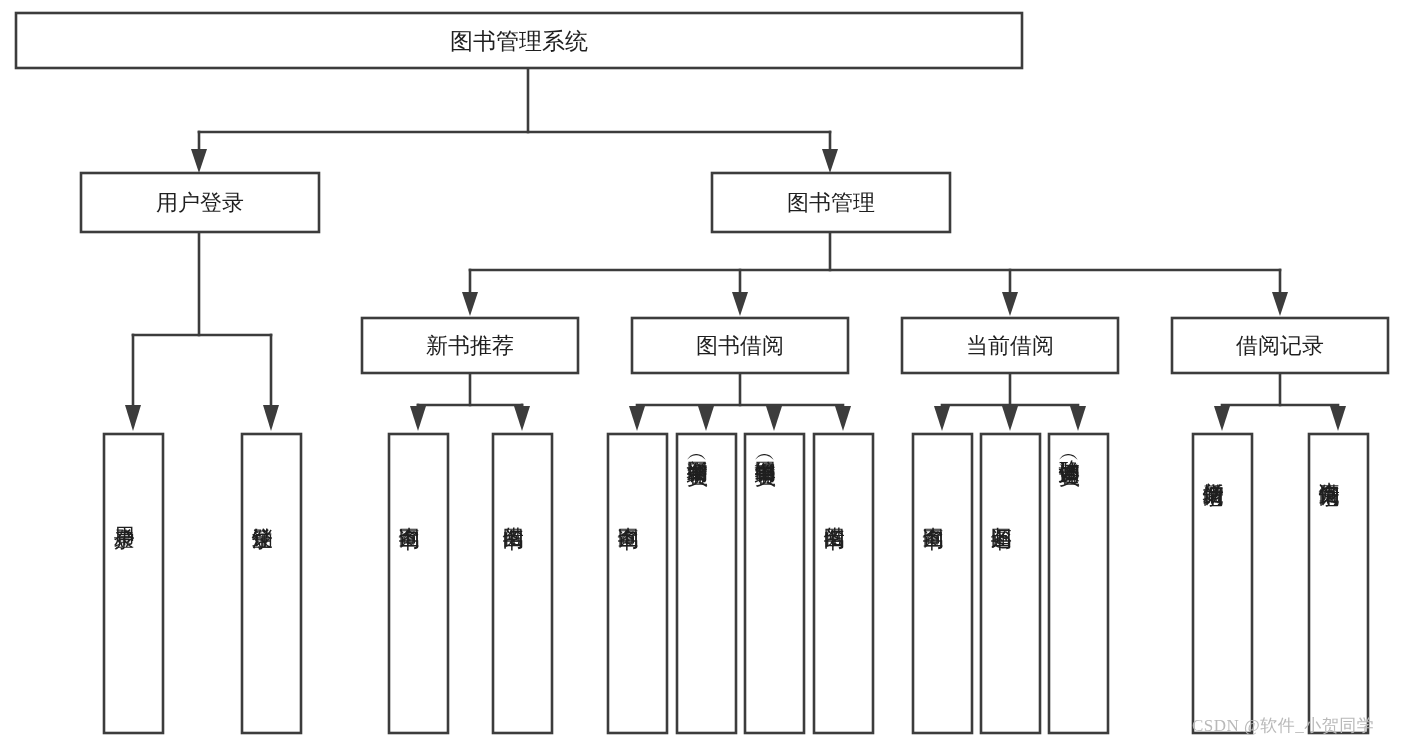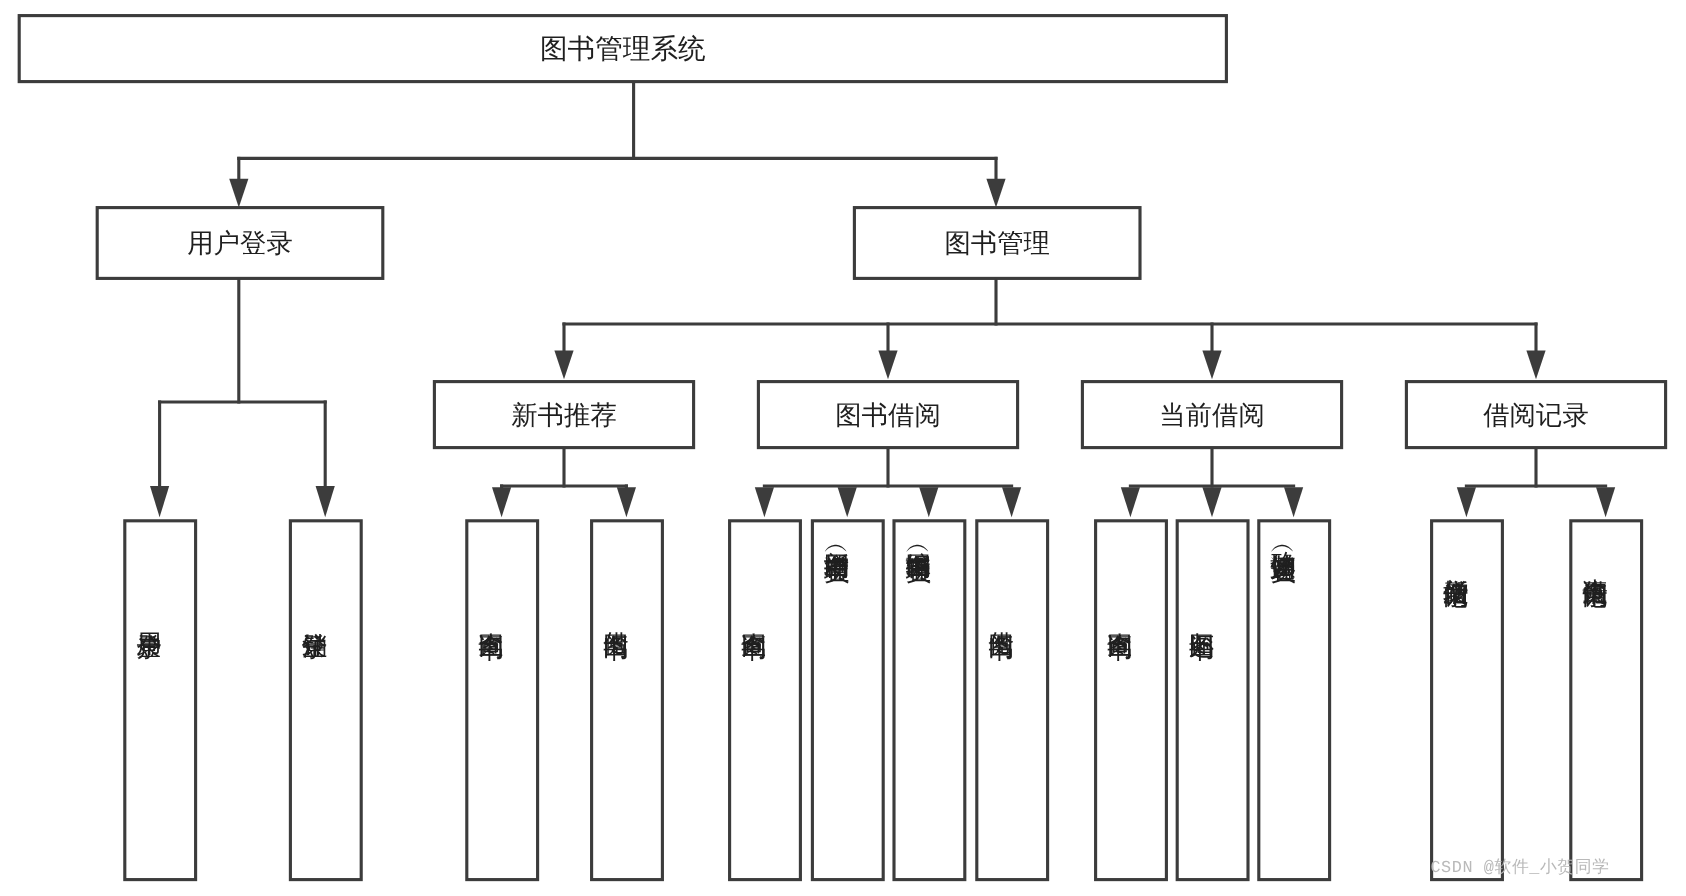--- a/index.html
+++ b/index.html
@@ -69,22 +69,22 @@
     color: #1f1f1f;
     letter-spacing: 1px;
     white-space: nowrap;
     text-align: start;
     pointer-events: none;
   }
   .watermark {
     position: absolute;
     left: 1192px;
     top: 714px;
-    font-family: Liberation Mono, monospace;
-    font-size: 14px;
+    font-family: Liberation Serif, serif;
+    font-size: 17px;
     color: #b9b9b9;
     white-space: nowrap;
     letter-spacing: 0.5px;
   }
 </style>
 </head>
 <body>
 
 <div id="diagram-root">
 

